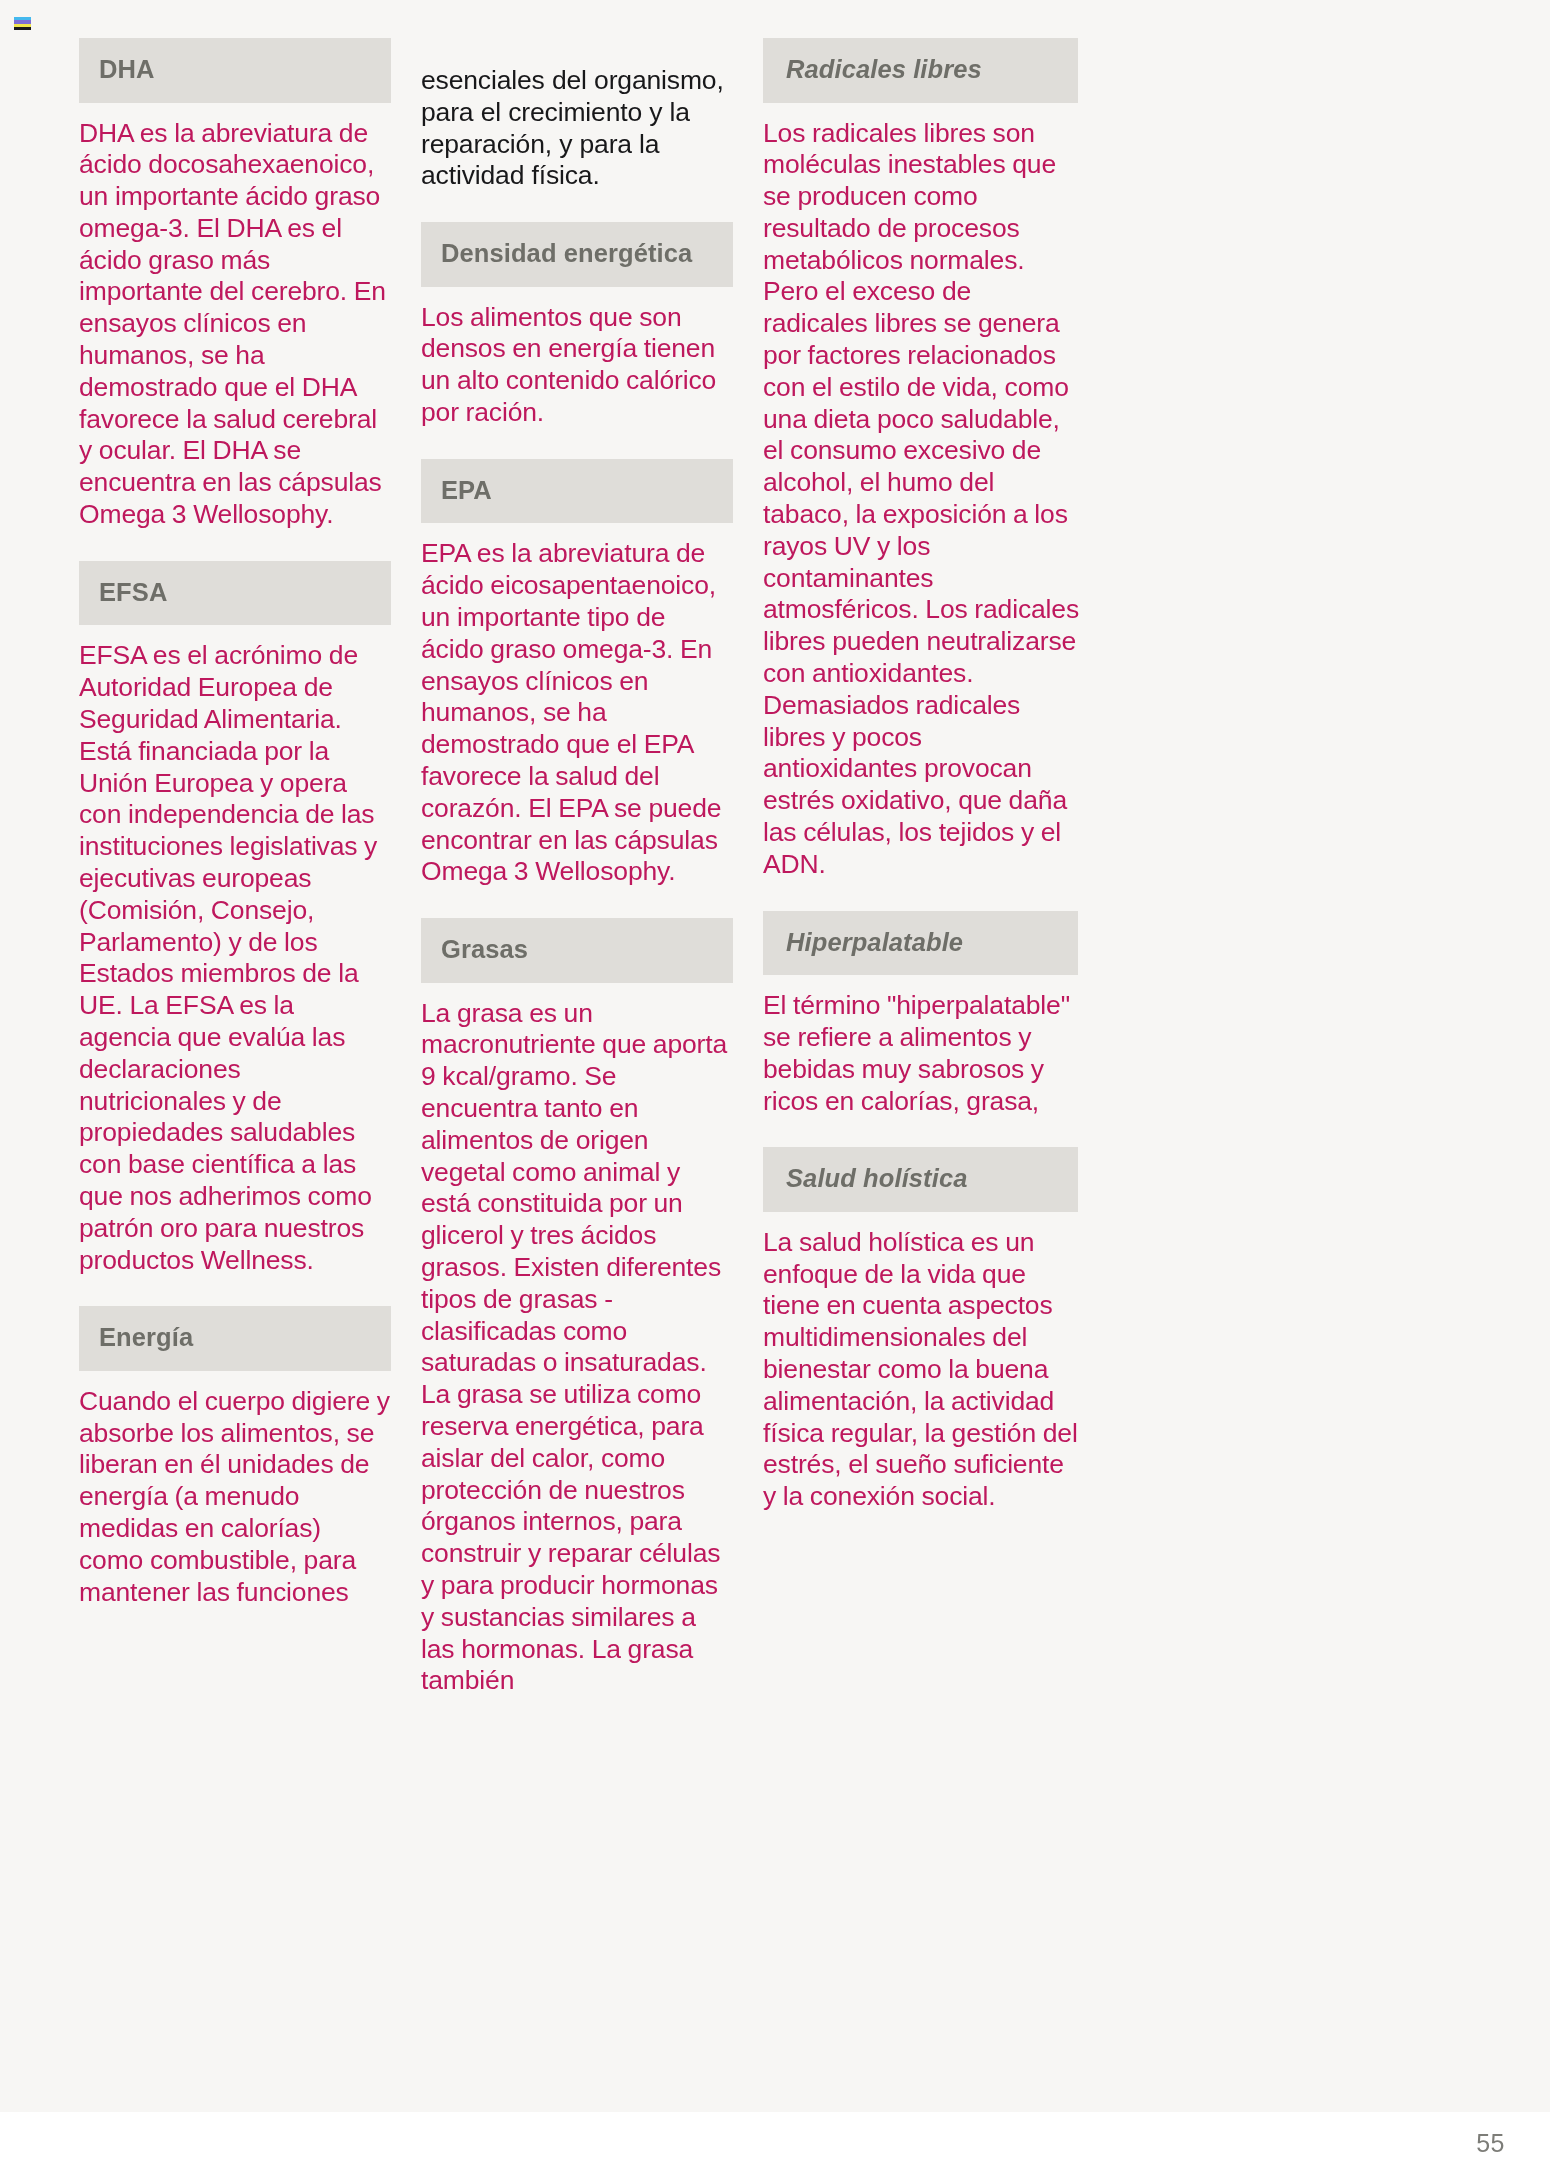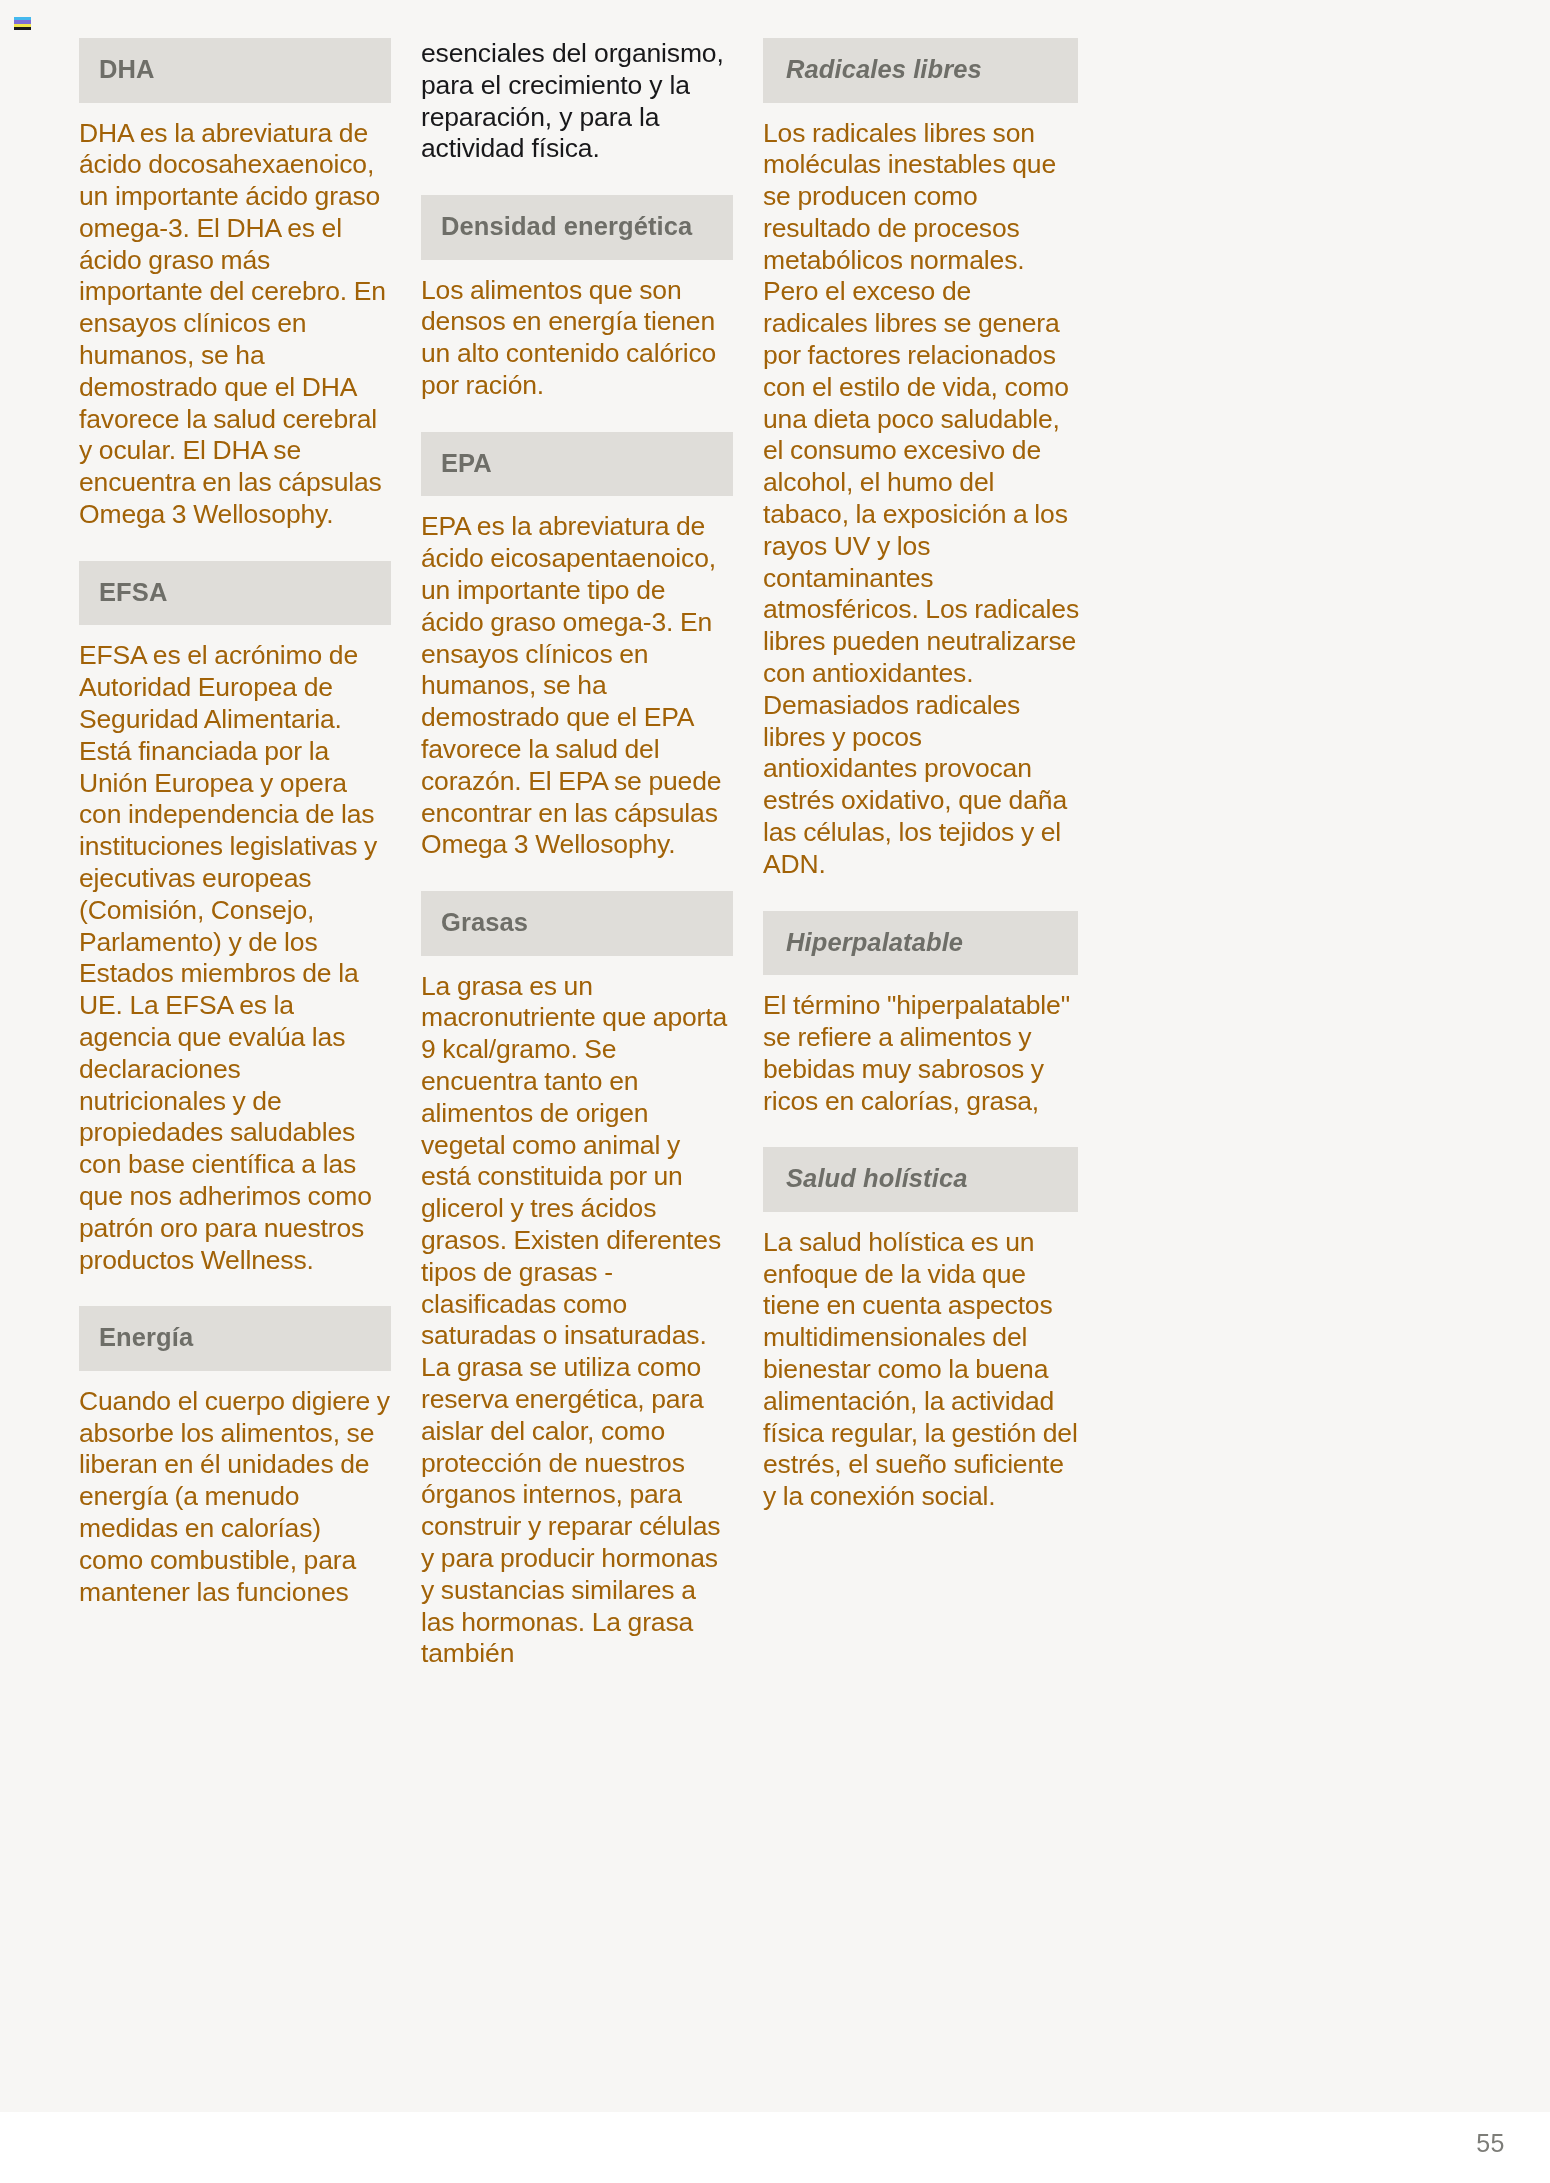--- a/index.html
+++ b/index.html
@@ -45,21 +45,21 @@
     left: 0;
     top: 16px;
     width: 1550px;
     height: 2112px;
   }
   .col {
     position: absolute;
     top: 22px;
   }
   .col-1 { left: 79px;  width: 312px; }
-  .col-2 { left: 421px; width: 312px; }
+  .col-2 { left: 421px; width: 312px; margin-top: 27px; }
   .col-3 { left: 763px; width: 315px; }
 
   .section { margin: 0 0 0px 0; }
 
   .sec-head {
     background: #dfddd9;
     color: #6e6e68;
     font-weight: bold;
     font-size: 25.5px;
     line-height: 1;
@@ -67,21 +67,21 @@
     padding: 19px 0 20px 20px;
     margin: 0 0 15px 0;
     white-space: nowrap;
   }
   
   .col-3 .sec-head { width: 292px; padding-left: 23px; font-style: italic; }
   .col-1 .sec-head { width: 292px; }
   .col-2 .sec-head { width: 292px; }
 
   .sec-body {
-    color: #a16207;
+    color: #be185d;
     font-size: 26.5px;
     line-height: 1.20;
     letter-spacing: -0.15px;
     margin: 0 0 30px 0;
     word-spacing: -0.5px;
   }
   .col-3 .sec-body { width: 318px; }
 
   
   .cont {

